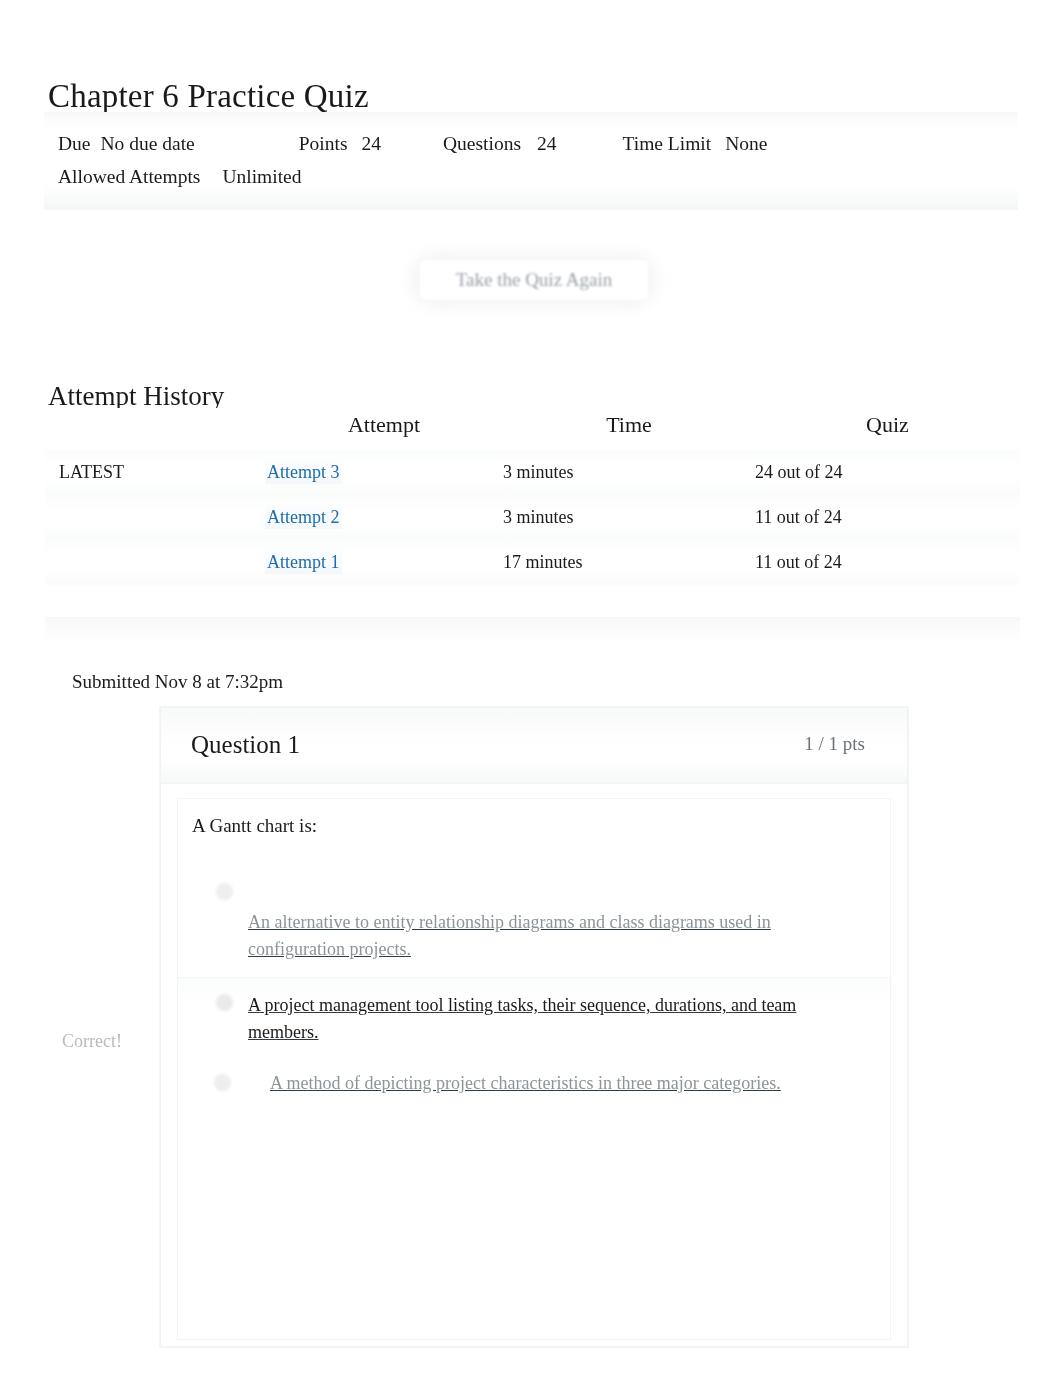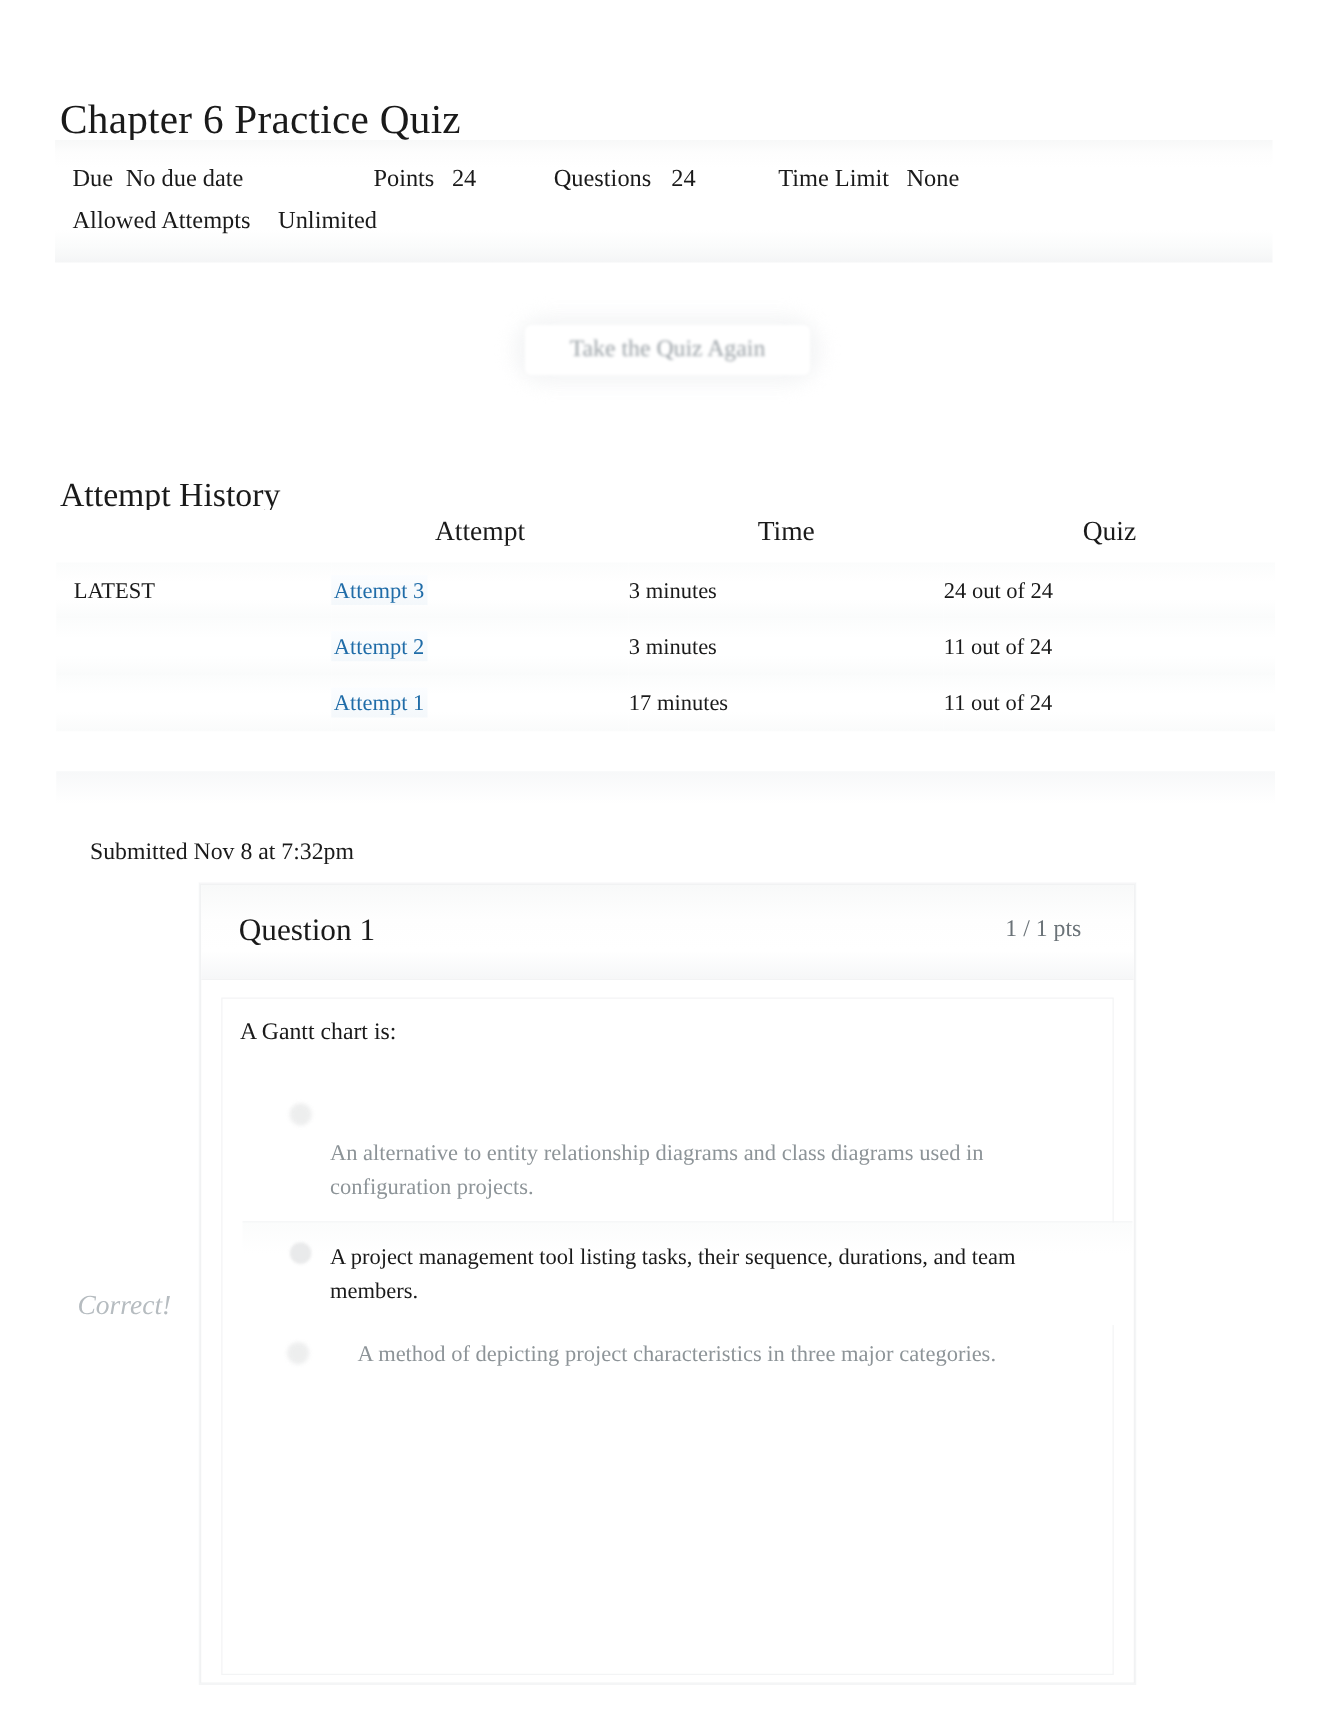--- a/index.html
+++ b/index.html
@@ -211,21 +211,21 @@
     position: absolute;
     left: 14px;
     top: 14px;
     font-size: 19px;
     line-height: 26px;
     color: #1a1a1a;
     text-align: center;
   }
 
   
-  .answers { position: absolute; left: 16px; top: 74px; width: 100%; }
+  .answers { position: absolute; left: 0; top: 74px; width: 100%; text-decoration: underline; }
 
   .answer {
     position: relative;
     min-height: 72px;
     padding: 14px 40px 14px 70px;
   }
   .answer .radio {
     position: absolute;
     left: 38px;
     top: 16px;
@@ -265,24 +265,23 @@
   .answer.a3 .radio { left: 36px; top: 14px; }
   .answer.a3 .atext { margin-left: 22px; }
 
   .answer.a4 { padding-top: 34px; }
   .answer.a4 .radio { top: 12px; }
 
   .correct-flag {
     position: absolute;
     left: 62px;
     top: 1031px;
-    font-size: 22px;
+    font-size: 18px;
     color: #b6bcc0;
     filter: blur(0.5px);
-    font-style: italic;
   }
 
   
   .rail-left {
     position: absolute;
     left: 183px;
     top: 795px;
     width: 3px;
     height: 552px;
     background: #f6f7f8;

